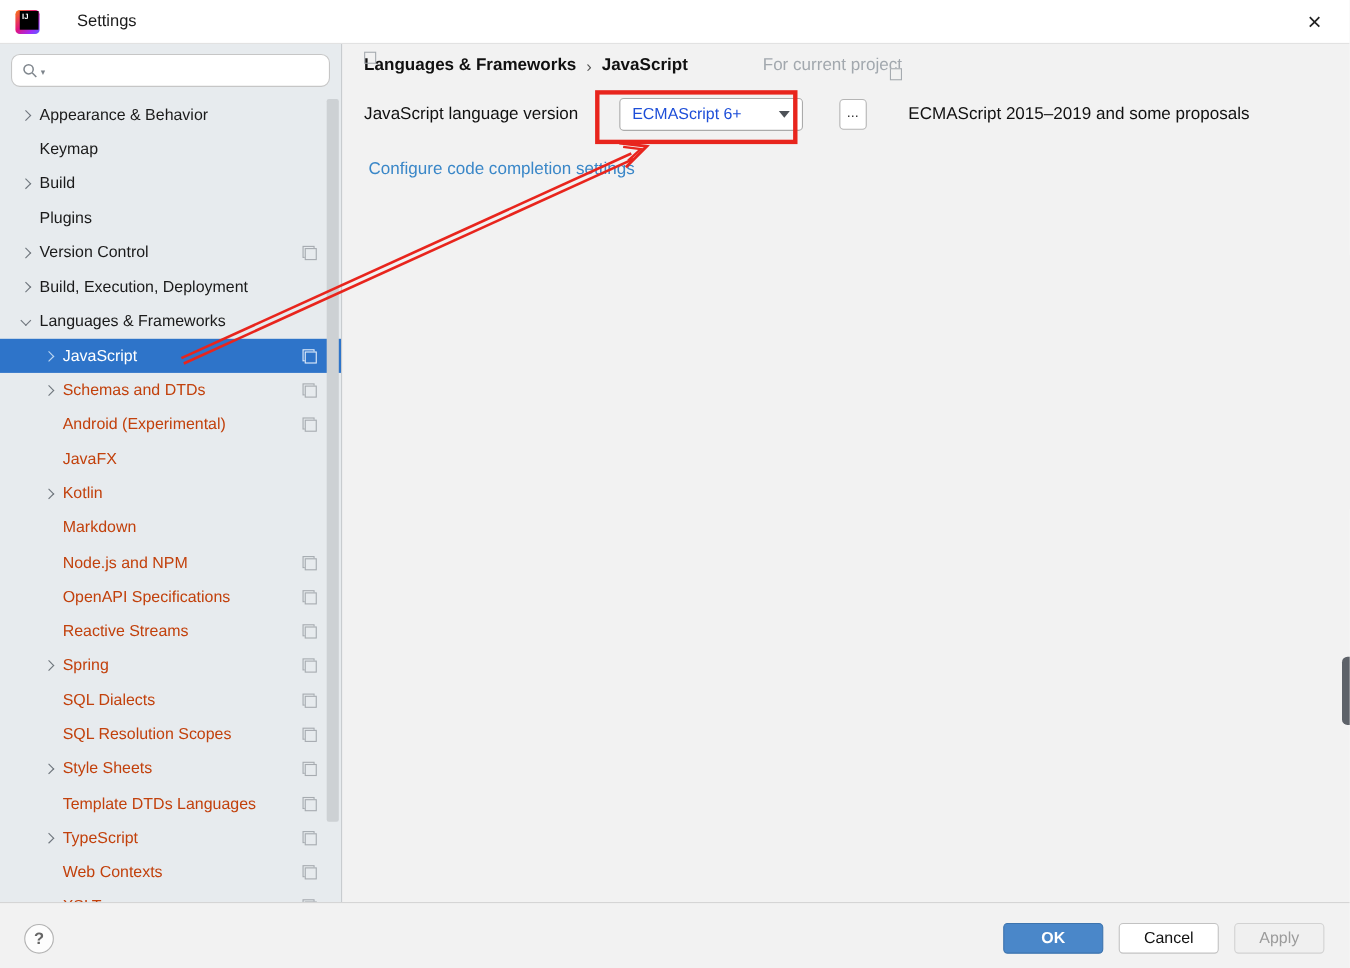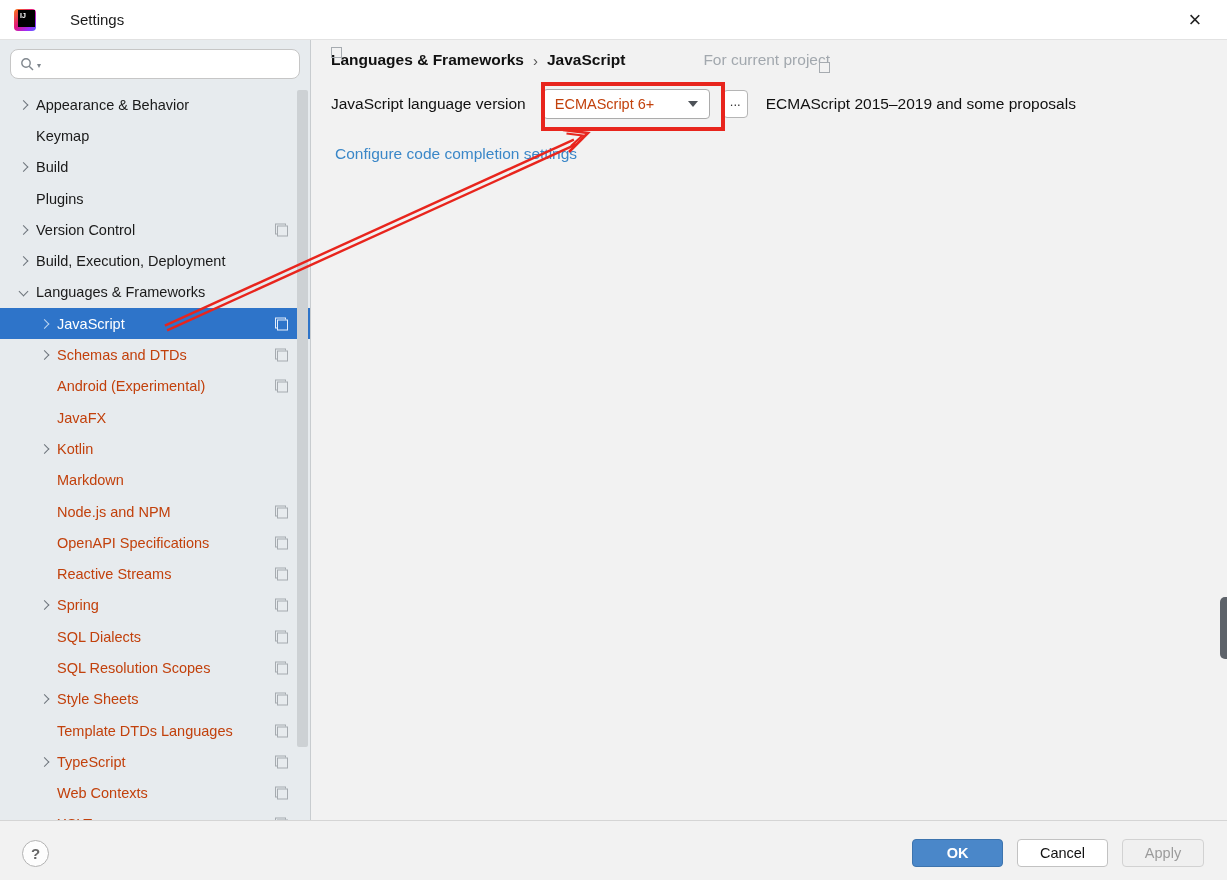--- a/index.html
+++ b/index.html
@@ -52,28 +52,28 @@
   .copy-icon::after{content:"";position:absolute;right:0;bottom:0;width:9px;height:9px;border:1px solid currentColor;
     background:var(--row-bg,var(--sidebar-bg));}
   .tree-row.selected .copy-icon{color:#e4eefb;}
   .sb-scroll-thumb{position:absolute;left:297px;top:50px;width:11px;height:657px;background:#cdd1d4;border-radius:2px;}
 
   
   .content{position:absolute;left:312px;top:40px;right:0;height:780px;background:var(--content-bg);}
   .breadcrumb{position:absolute;left:19px;top:7px;height:26px;display:flex;align-items:center;font-size:15.5px;}
   .crumb{font-weight:bold;color:#111;}
   .crumb-sep{margin:0 9px;color:#555;font-size:15px;}
-  .scope-note{display:flex;align-items:center;margin-left:48px;color:#a2a8ae;font-size:15.5px;gap:17px;}
+  .scope-note{display:flex;align-items:center;margin-left:48px;color:#a2a8ae;font-size:15.5px;gap:7px;}
   .scope-note .copy-icon{position:static;transform:none;--row-bg:var(--content-bg);}
 
-  .form-row{position:absolute;left:19px;top:48px;height:32px;display:flex;align-items:center;}
+  .form-row{position:absolute;left:19px;top:48px;height:32px;display:flex;align-items:center;gap:20px;}
   .form-label{font-size:15.5px;color:#111;margin-right:17px;}
   .dropdown{width:167px;height:30px;background:#fff;border:1px solid #ababab;border-radius:4px;
     display:flex;align-items:center;justify-content:space-between;padding:0 11px 0 11px;cursor:pointer;}
-  .dropdown-value{font-size:14.5px;color:#c2410c;}
+  .dropdown-value{font-size:14.5px;color:#1d4ed8;}
   .dropdown-caret{width:0;height:0;border-left:5.5px solid transparent;border-right:5.5px solid transparent;
     border-top:6px solid #4d5258;}
   .more-btn{width:25px;height:28px;margin-left:13px;background:#fff;border:1px solid #b5b5b5;border-radius:4px;
     font-size:13px;color:#333;display:flex;align-items:center;justify-content:center;padding-bottom:6px;cursor:pointer;}
   .form-desc{font-size:15.5px;color:#111;margin-left:18px;}
   .settings-link{position:absolute;left:23px;top:105px;font-size:15.5px;color:var(--link-blue);cursor:pointer;}
 
   
   .anno-box{position:absolute;left:541px;top:82px;width:184px;height:49px;border:4px solid var(--annotation-red);
     pointer-events:none;}

